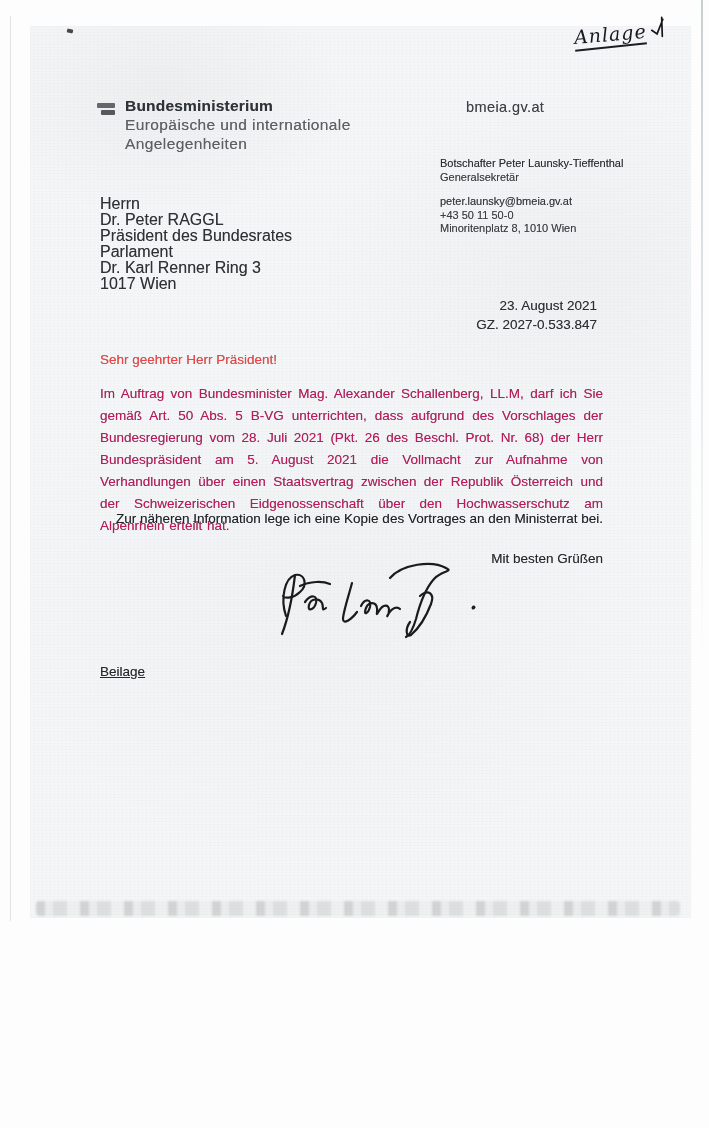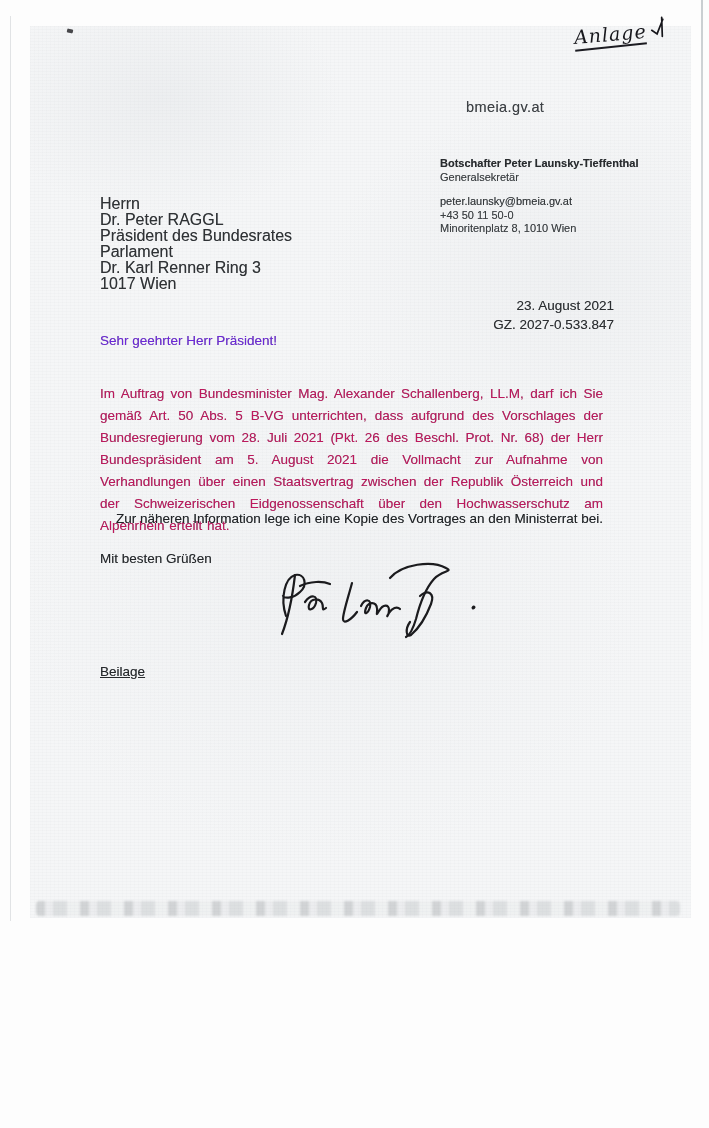--- a/index.html
+++ b/index.html
@@ -50,33 +50,33 @@
   .logo{position:absolute;left:97px;top:96px;display:flex;gap:10px;}
   .flag-icon{width:18px;padding-top:7px;}
   .flag-bar-top{width:18px;height:5px;background:#64686c;border-radius:1px;}
   .flag-bar-bottom{width:14px;height:5px;background:#55595d;border-radius:1px;margin:2px 0 0 4px;}
   .logo-name{font-weight:bold;font-size:15.5px;color:#2f3337;letter-spacing:0.2px;line-height:19px;}
   .logo-sub{font-size:15.5px;color:#5c6064;letter-spacing:0.4px;line-height:19px;}
 
   .website{position:absolute;left:466px;top:99px;font-size:14.5px;color:#3e4246;letter-spacing:0.4px;}
 
   .contact{position:absolute;left:440px;top:157px;font-size:11px;line-height:13.5px;color:#3c4043;}
-  .contact-name{font-weight:bold;color:#292c2f;}
+  .contact-name{font-weight:normal;color:#292c2f;}
   .contact-email{display:inline-block;margin-top:11px;color:#33373a;cursor:pointer;}
 
   .recipient{position:absolute;left:100px;top:196px;font-size:16px;line-height:16px;color:#2f3235;}
 
-  .meta{position:absolute;right:95px;top:297px;text-align:right;font-size:13.5px;line-height:18.5px;color:#2c2f32;}
+  .meta{position:absolute;right:112px;top:297px;text-align:right;font-size:13.5px;line-height:18.5px;color:#2c2f32;}
 
-  .salutation{position:absolute;left:100px;top:333px;font-size:13.5px;color:#6d28d9;}
+  .salutation{position:absolute;left:100px;top:352px;font-size:13.5px;color:#ef4444;}
 
   .para1{position:absolute;left:100px;top:383px;width:503px;font-size:13.5px;line-height:22px;
     text-align:justify;text-align-last:left;color:#be185d;word-spacing:1px;}
   .para2{position:absolute;left:100px;top:511px;width:503px;font-size:13.5px;color:#212427;text-align:right;}
-  .closing{position:absolute;left:100px;top:551px;width:503px;text-align:left;font-size:13.5px;color:#26292c;}
+  .closing{position:absolute;left:100px;top:551px;width:503px;text-align:right;font-size:13.5px;color:#26292c;}
 
   .signature{position:absolute;left:270px;top:558px;}
   .signature svg path{stroke:#1b1b1e;stroke-width:2.2;fill:none;stroke-linecap:round;}
 
   .enclosure{position:absolute;left:100px;top:664px;font-size:13.5px;text-decoration:underline;color:#26292c;}
 </style>
 </head>
 <body>
 
 <div class="screen">
@@ -93,20 +93,31 @@
       <span>Anlage</span>
       <span class="annotation-underline" style="display:block"></span>
     </span>
     <span class="annotation-mark">
       <svg width="18" height="24" viewBox="0 0 18 24">
         <path d="M2,14 L7,18 L14,4 M13,2 L12,21" stroke="#17171c" stroke-width="1.7" fill="none" stroke-linecap="round"></path>
       </svg>
     </span>
   </div>
 
+  <div class="logo">
+    <span class="flag-icon">
+      <span class="flag-bar-top" style="display:block"></span>
+      <span class="flag-bar-bottom" style="display:block"></span>
+    </span>
+    <span class="logo-text">
+      <span class="logo-name doc-text" style="display:block">Bundesministerium</span>
+      <span class="logo-sub doc-text" style="display:block">Europäische und internationale</span>
+      <span class="logo-sub doc-text" style="display:block">Angelegenheiten</span>
+    </span>
+  </div>
 
   <div class="website doc-text">bmeia.gv.at</div>
 
   <div class="contact doc-text">
     <span class="contact-name" style="display:block">Botschafter Peter Launsky-Tieffenthal</span>
     <span style="display:block">Generalsekretär</span>
     <span class="contact-email">peter.launsky@bmeia.gv.at</span>
     <span style="display:block">+43 50 11 50-0</span>
     <span style="display:block">Minoritenplatz 8, 1010 Wien</span>
   </div>

